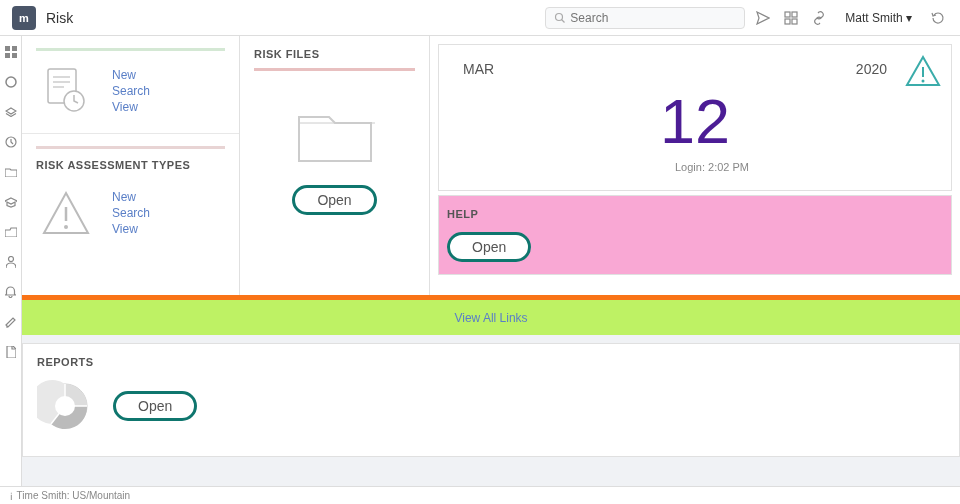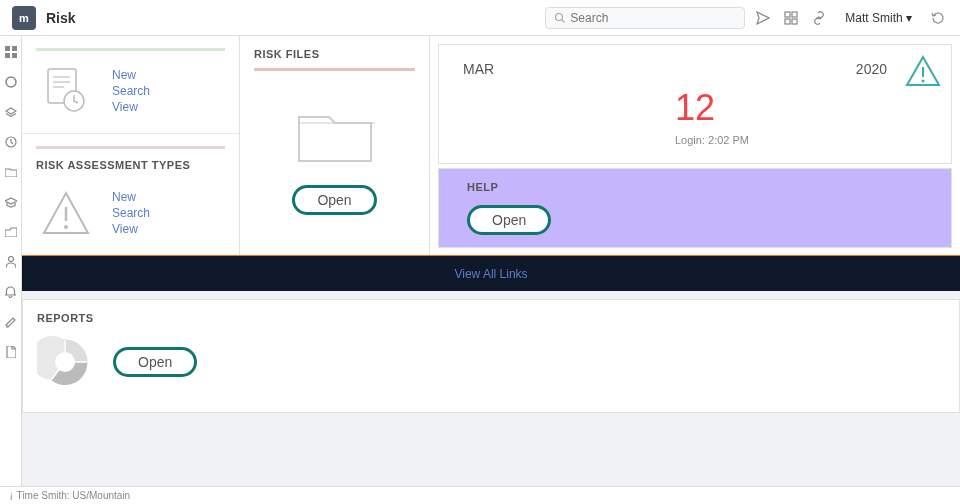--- a/index.html
+++ b/index.html
@@ -32,21 +32,21 @@
       display: flex;
       align-items: center;
       justify-content: center;
       color: #fff;
       font-size: 11px;
       font-weight: bold;
       margin-right: 10px;
     }
     .app-title {
       font-size: 14px;
-      font-weight: 700;
+      font-weight: 400;
       color: #333;
       flex: 1;
     }
     .header-search {
       display: flex;
       align-items: center;
       border: 1px solid #ddd;
       border-radius: 4px;
       padding: 3px 8px;
       background: #f8f9fa;
@@ -233,22 +233,22 @@
       font-size: 11px;
       font-weight: 600;
       color: #555;
       letter-spacing: 0.5px;
       margin-bottom: 12px;
       text-transform: uppercase;
     }
 
     
     .view-all-section {
-      background: #0f172a;
-      border-top: 1px solid #f97316;
+      background: #bef264;
+      border-top: 5px solid #f97316;
       padding: 10px;
       text-align: center;
     }
     .view-all-link {
       font-size: 12px;
       color: #5a7fc7;
       cursor: pointer;
       text-decoration: none;
     }
 
@@ -492,28 +492,28 @@
               <line x1="18" y1="12" x2="18" y2="22" stroke="#3aacaa" stroke-width="2"></line>
               <circle cx="18" cy="26" r="1.5" fill="#3aacaa"></circle>
             </svg>
           </div>
 
           <div style="display:flex;justify-content:space-between;width:100%;margin-bottom:13px;">
             <span style="font-size:14px;font-weight:500;color:#555;">MAR</span>
             <span style="font-size:14px;font-weight:500;color:#555;margin-right:40px;text-align:center;">2020</span>
           </div>
           <div style="text-align:center;">
-            <div style="font-size:36px;font-weight:300;color:#ef4444;line-height:1;">12</div>
+            <div style="font-size:63px;font-weight:300;color:#4c1d95;line-height:1;">12</div>
           </div>
           <div style="text-align:center;margin-top:6px;">
             <span style="font-size:11px;color:#888;margin-left:34px;">Login: 2:02 PM</span>
           </div>
         </div>
 
-        <div style="border:1px solid #e0e0e0;margin:0 8px 0;padding:12px 28px;background:#c4b5fd;">
+        <div style="border:1px solid #e0e0e0;margin:0 8px 20px;padding:12px 8px;background:#f9a8d4;">
           <div class="help-title">HELP</div>
           <button class="open-btn">Open</button>
         </div>
 
       </div>
     </div>
 
     <div class="view-all-section">
       <a class="view-all-link">View All Links</a>
     </div>

